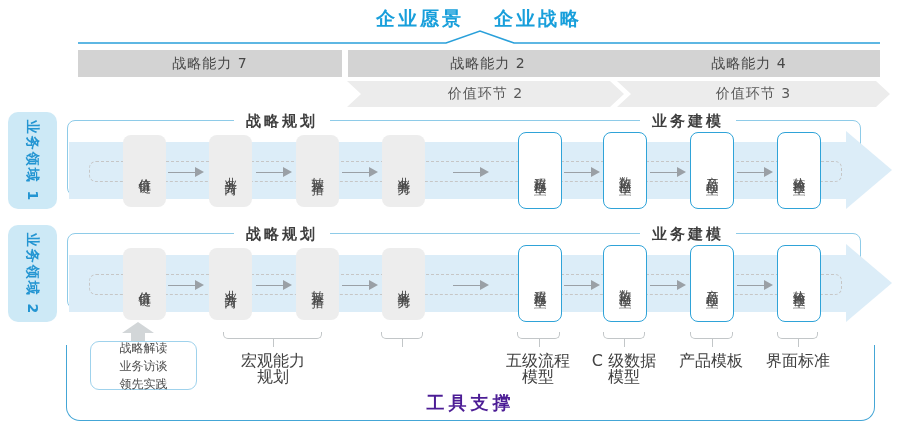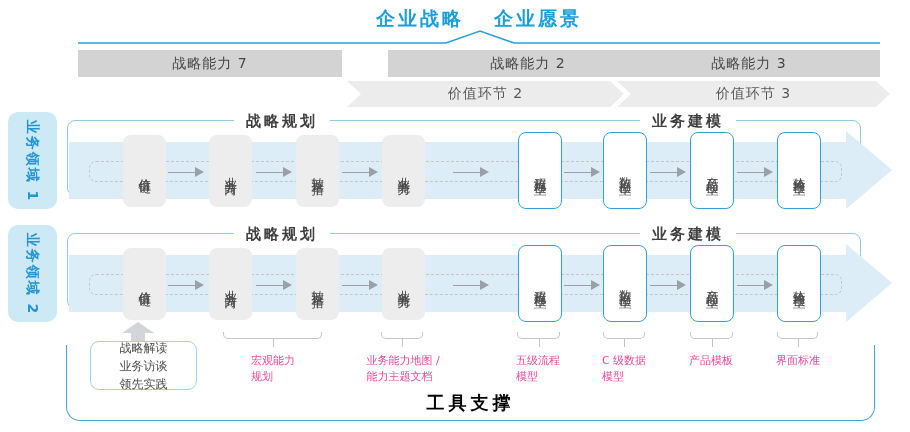--- a/index.html
+++ b/index.html
@@ -19,21 +19,21 @@
   }
   .caret-svg { position:absolute; top:0; left:0; }
 
   
   .cap-band {
     position:absolute; top:50px; height:27px; background:#d3d3d3;
     display:flex; align-items:center; justify-content:center;
     font-size:14px; color:#474747; letter-spacing:1px;
   }
   .cap-1 { left:78px;  width:264px; }
-  .cap-2 { left:348px; width:280px;margin-left:40px; }
+  .cap-2 { left:348px; width:280px; }
   .cap-3 { left:618px; width:262px; }
 
   
   .chev {
     position:absolute; top:81px; height:26px; background:#ececec;
     display:flex; align-items:center; justify-content:center;
     font-size:14px; color:#585858; letter-spacing:1px;
   }
   .chev-1 { left:78px;  width:276px;
     clip-path:polygon(0 0, calc(100% - 14px) 0, 100% 50%, calc(100% - 14px) 100%, 0 100%); }
@@ -113,51 +113,51 @@
   .bk5 { left:690px; width:43px; } .bk6 { left:777px; width:41px; }
 
   .practice-box {
     position:absolute; left:90px; top:341px; width:107px; height:49px;
     border:1px solid #9fd2ec; border-radius:9px; background:#fff;
     display:flex; align-items:center; justify-content:center; text-align:center;
     font-size:12px; line-height:18px; color:#4c4c4c; white-space:pre-line;
   }
   .ann {
     position:absolute; top:353px; transform:translateX(-50%);
-    font-size:11px; line-height:16px; color:#ec4899; text-align:left; white-space:pre-line;
+    font-size:16px; line-height:16px; color:#404040; text-align:center; white-space:pre-line;
   }
   .ann-1 { left:273px; } .ann-2 { left:403px; } .ann-3 { left:538px; }
   .ann-4 { left:624px; } .ann-5 { left:711px; } .ann-6 { left:798px; }
 
   
   .tool-frame {
     position:absolute; left:66px; top:345px; width:809px; height:76px;
     border:1.5px solid #44a6d6; border-top:none; border-radius:0 0 14px 14px;
   }
   .tool-label {
     position:absolute; left:0; right:0; bottom:5px; text-align:center;
-    font-size:18px; font-weight:bold; color:#000000; letter-spacing:4px;
+    font-size:18px; font-weight:bold; color:#4c1d95; letter-spacing:4px;
   }
 </style>
 </head>
 <body>
 
 <div class="stage">
 
   <div class="title-row">
+    <span>企业愿景</span>
     <span>企业战略</span>
-    <span>企业愿景</span>
   </div>
   <svg class="caret-svg" width="910" height="50">
     <path d="M78,43 L446,43 L480,31 L514,43 L880,43" fill="none" stroke="#2aa0da" stroke-width="1.5"></path>
   </svg>
 
   <div class="cap-band cap-1">战略能力 7</div>
   <div class="cap-band cap-2">战略能力 2</div>
-  <div class="cap-band cap-3">战略能力 3</div>
+  <div class="cap-band cap-3">战略能力 4</div>
 
   <div class="chev chev-2">价值环节 2</div>
   <div class="chev chev-3">价值环节 3</div>
 
   <div class="domain domain-1">
     <span>业务领域 1</span>
   </div>
   <div class="domain domain-2">
     <span>业务领域 2</span>
   </div>
@@ -253,22 +253,20 @@
   <div class="bracket bk3"></div>
   <div class="bracket bk4"></div>
   <div class="bracket bk5"></div>
   <div class="bracket bk6"></div>
 
   <div class="practice-box">战略解读
 业务访谈
 领先实践</div>
   <div class="ann ann-1">宏观能力
 规划</div>
-  <div class="ann ann-2">业务能力地图 /
-能力主题文档</div>
   <div class="ann ann-3">五级流程
 模型</div>
   <div class="ann ann-4">C 级数据
 模型</div>
   <div class="ann ann-5">产品模板</div>
   <div class="ann ann-6">界面标准</div>
 
 </div>
 
 </body></html>

